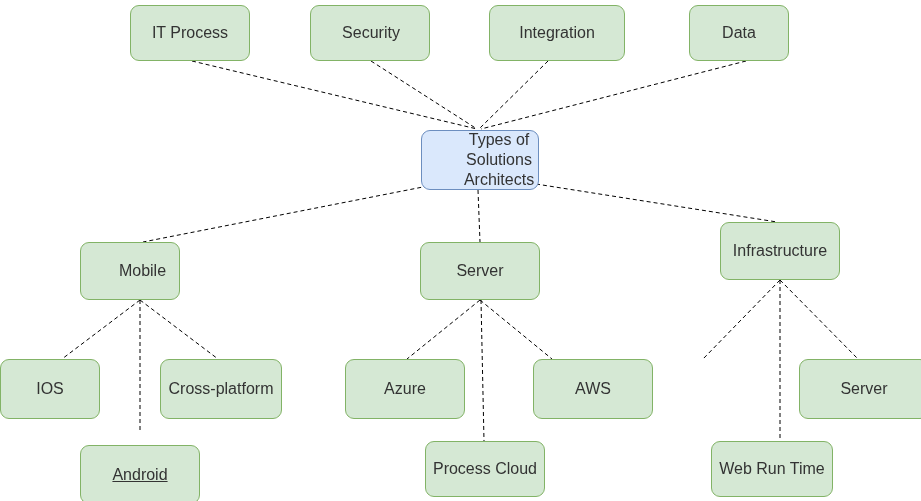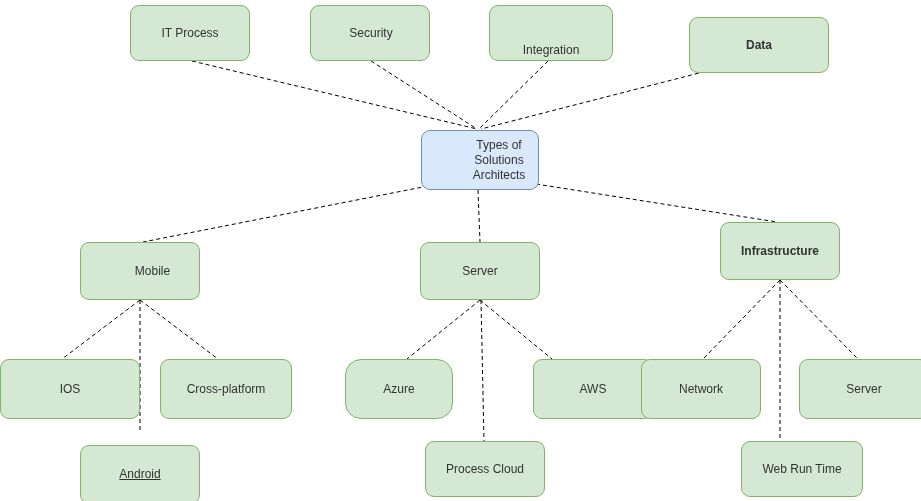--- a/index.html
+++ b/index.html
@@ -31,21 +31,21 @@
   }
   .node {
     position: absolute;
     z-index: 2;
     box-sizing: border-box;
     display: flex;
     align-items: center;
     justify-content: center;
     text-align: center;
     border-radius: 9px;
-    font-size: 12px;
+    font-size: 16px;
     line-height: 1.25;
     color: #333333;
     background: var(--node-fill, #d5e8d4);
     border: 1px solid var(--node-border, #82b366);
     padding: 2px 6px;
     cursor: default;
   }
   .node.root {
     background: var(--root-fill, #dae8fc);
     border-color: var(--root-border, #6c8ebf);
@@ -79,55 +79,52 @@
 
 <div class="node root" style="left: 421px; top: 130px; width: 118px; height: 60px; padding-left: 44px;">
       <span class="label">Types of Solutions Architects</span>
     </div>
     <div class="node" style="left: 130px; top: 5px; width: 120px; height: 56px;">
       <span class="label">IT Process</span>
     </div>
     <div class="node" style="left: 310px; top: 5px; width: 120px; height: 56px; padding-left: 8px;">
       <span class="label">Security</span>
     </div>
-    <div class="node" style="left: 489px; top: 5px; width: 124px; height: 56px; align-items: flex-end;">
+    <div class="node" style="left: 489px; top: 5px; width: 136px; height: 56px;">
       <span class="label">Integration</span>
     </div>
-    <div class="node" style="left: 689px; top: 17px; width: 140px; height: 56px; font-weight: bold;">
+    <div class="node" style="left: 689px; top: 5px; width: 100px; height: 56px;">
       <span class="label">Data</span>
     </div>
-    <div class="node" style="left: 80px; top: 242px; width: 120px; height: 58px; padding-left: 31px;">
+    <div class="node" style="left: 80px; top: 242px; width: 100px; height: 58px; padding-left: 31px;">
       <span class="label">Mobile</span>
     </div>
     <div class="node" style="left: 420px; top: 242px; width: 120px; height: 58px;">
       <span class="label">Server</span>
     </div>
-    <div class="node" style="left: 720px; top: 222px; width: 120px; height: 58px; font-weight: bold;">
+    <div class="node" style="left: 720px; top: 222px; width: 120px; height: 58px;">
       <span class="label">Infrastructure</span>
     </div>
-    <div class="node" style="left: 0px; top: 359px; width: 140px; height: 60px;">
+    <div class="node" style="left: 0px; top: 359px; width: 100px; height: 60px;">
       <span class="label">IOS</span>
     </div>
-    <div class="node" style="left: 160px; top: 359px; width: 132px; height: 60px;">
+    <div class="node" style="left: 160px; top: 359px; width: 122px; height: 60px;">
       <span class="label">Cross-platform</span>
     </div>
     <div class="node" style="left: 80px; top: 445px; width: 120px; height: 59px; text-decoration: underline;">
       <span class="label">Android</span>
     </div>
-    <div class="node" style="left: 345px; top: 359px; width: 108px; height: 60px; border-radius: 16px;">
+    <div class="node" style="left: 345px; top: 359px; width: 120px; height: 60px;">
       <span class="label">Azure</span>
     </div>
     <div class="node" style="left: 493px; top: 359px; width: 120px; height: 60px; margin-left: 40px;">
       <span class="label">AWS</span>
     </div>
     <div class="node" style="left: 425px; top: 441px; width: 120px; height: 56px;">
       <span class="label">Process Cloud</span>
     </div>
-    <div class="node" style="left: 641px; top: 359px; width: 120px; height: 60px;">
-      <span class="label">Network</span>
-    </div>
     <div class="node" style="left: 799px; top: 359px; width: 130px; height: 60px;">
       <span class="label">Server</span>
     </div>
-    <div class="node" style="left: 741px; top: 441px; width: 122px; height: 56px;">
+    <div class="node" style="left: 711px; top: 441px; width: 122px; height: 56px;">
       <span class="label">Web Run Time</span>
     </div>
   </div>
 
 </body></html>

